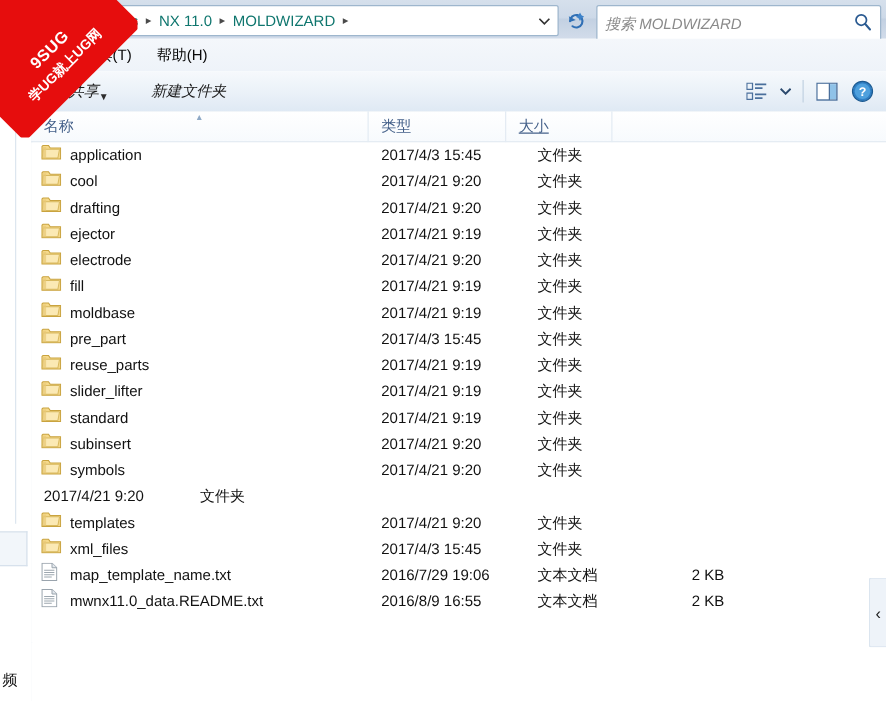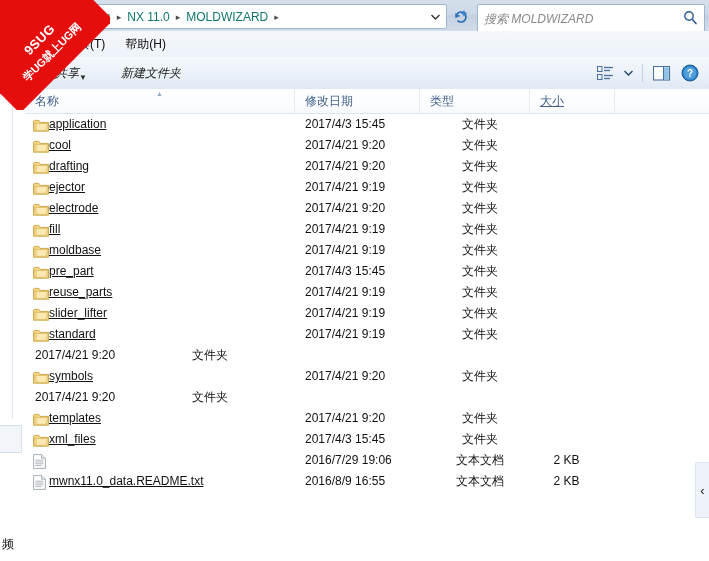--- a/index.html
+++ b/index.html
@@ -202,26 +202,26 @@
     color: #111111;
     height: 21px;
     line-height: 21px;
     box-sizing: border-box;
     white-space: nowrap;
     overflow: hidden;
   }
   .fcell-name {
     width: 270px;
     display: flex;
-    align-items: center;
+    align-items: flex-start;
+    gap: 7px;
     padding-left: 8px;
-    text-decoration: underline;
   }
   .fcell-date { width: 125px; padding-left: 10px; }
-  .fcell-type { width: 110px; padding-left: 10px; text-align: center; }
+  .fcell-type { width: 110px; padding-left: 10px; }
   .fcell-size { width: 85px; padding-right: 12px; text-align: center; }
 
   
   .ico { width: 16px; height: 14px; flex: 0 0 16px; position: relative; }
 
   
   .left-strip {
     position: absolute;
     left: 0; top: 89px;
     width: 25px; height: 472px;
@@ -401,23 +401,20 @@
 <div class="left-strip"></div>
 <div class="left-vline"></div>
 <div class="left-partial-box"></div>
 <div class="left-bottom-text">频</div>
 
 <div class="colheader">
   <div class="col col-name">
     <span class="sort-arrow">▴</span>
     <span>名称</span>
   </div>
-  <div class="col col-date">
-    <span>修改日期</span>
-  </div>
   <div class="col col-type">
     <span>类型</span>
   </div>
   <div class="col col-size">
     <span>大小</span>
   </div>
   <div class="col col-last"></div>
 </div>
 
 <div class="filelist" id="filelist">
@@ -558,20 +555,28 @@
             <path d="M1.6 4.4 L14.6 4.4 L13.3 11.4 L0.8 11.4 Z" fill="#fbe9b4" stroke="#d4b255" stroke-width="0.7"></path>
             <rect x="1.3" y="2.6" width="2.6" height="9" fill="#e8c877" opacity="0.75"></rect>
           </svg></span>
         <span>standard</span>
       </div>
       <div class="fcell fcell-date">2017/4/21 9:19</div>
       <div class="fcell fcell-type">文件夹</div>
       <div class="fcell fcell-size"></div>
     </div>
     <div class="frow">
+      <div class="fcell fcell-name">
+        <span class="ico"><svg width="16" height="13" viewBox="0 0 16 13">
+            <path d="M0.5 2.2 L0.5 12.2 L15.5 12.2 L15.5 3.4 L7.2 3.4 L5.8 1.4 L1.4 1.4 Z" fill="#f5d98b" stroke="#c9a33f" stroke-width="0.9"></path>
+            <path d="M1.6 4.4 L14.6 4.4 L13.3 11.4 L0.8 11.4 Z" fill="#fbe9b4" stroke="#d4b255" stroke-width="0.7"></path>
+            <rect x="1.3" y="2.6" width="2.6" height="9" fill="#e8c877" opacity="0.75"></rect>
+          </svg></span>
+        <span>subinsert</span>
+      </div>
       <div class="fcell fcell-date">2017/4/21 9:20</div>
       <div class="fcell fcell-type">文件夹</div>
       <div class="fcell fcell-size"></div>
     </div>
     <div class="frow">
       <div class="fcell fcell-name">
         <span class="ico"><svg width="16" height="13" viewBox="0 0 16 13">
             <path d="M0.5 2.2 L0.5 12.2 L15.5 12.2 L15.5 3.4 L7.2 3.4 L5.8 1.4 L1.4 1.4 Z" fill="#f5d98b" stroke="#c9a33f" stroke-width="0.9"></path>
             <path d="M1.6 4.4 L14.6 4.4 L13.3 11.4 L0.8 11.4 Z" fill="#fbe9b4" stroke="#d4b255" stroke-width="0.7"></path>
             <rect x="1.3" y="2.6" width="2.6" height="9" fill="#e8c877" opacity="0.75"></rect>
@@ -618,20 +623,21 @@
         <span class="ico"><svg width="13" height="15" viewBox="0 0 13 15">
             <path d="M0.6 0.6 L8.6 0.6 L12.4 4.2 L12.4 14.4 L0.6 14.4 Z" fill="#ffffff" stroke="#9aa4ad" stroke-width="0.9"></path>
             <path d="M8.6 0.6 L8.6 4.2 L12.4 4.2" fill="#e4e9ee" stroke="#9aa4ad" stroke-width="0.8"></path>
             <g stroke="#8f9aa4" stroke-width="0.7">
               <line x1="2.3" y1="6.2" x2="10.5" y2="6.2"></line>
               <line x1="2.3" y1="8" x2="10.5" y2="8"></line>
               <line x1="2.3" y1="9.8" x2="10.5" y2="9.8"></line>
               <line x1="2.3" y1="11.6" x2="8.4" y2="11.6"></line>
             </g>
           </svg></span>
+        <span>map_template_name.txt</span>
       </div>
       <div class="fcell fcell-date">2016/7/29 19:06</div>
       <div class="fcell fcell-type">文本文档</div>
       <div class="fcell fcell-size">2 KB</div>
     </div>
     <div class="frow">
       <div class="fcell fcell-name">
         <span class="ico"><svg width="13" height="15" viewBox="0 0 13 15">
             <path d="M0.6 0.6 L8.6 0.6 L12.4 4.2 L12.4 14.4 L0.6 14.4 Z" fill="#ffffff" stroke="#9aa4ad" stroke-width="0.9"></path>
             <path d="M8.6 0.6 L8.6 4.2 L12.4 4.2" fill="#e4e9ee" stroke="#9aa4ad" stroke-width="0.8"></path>

